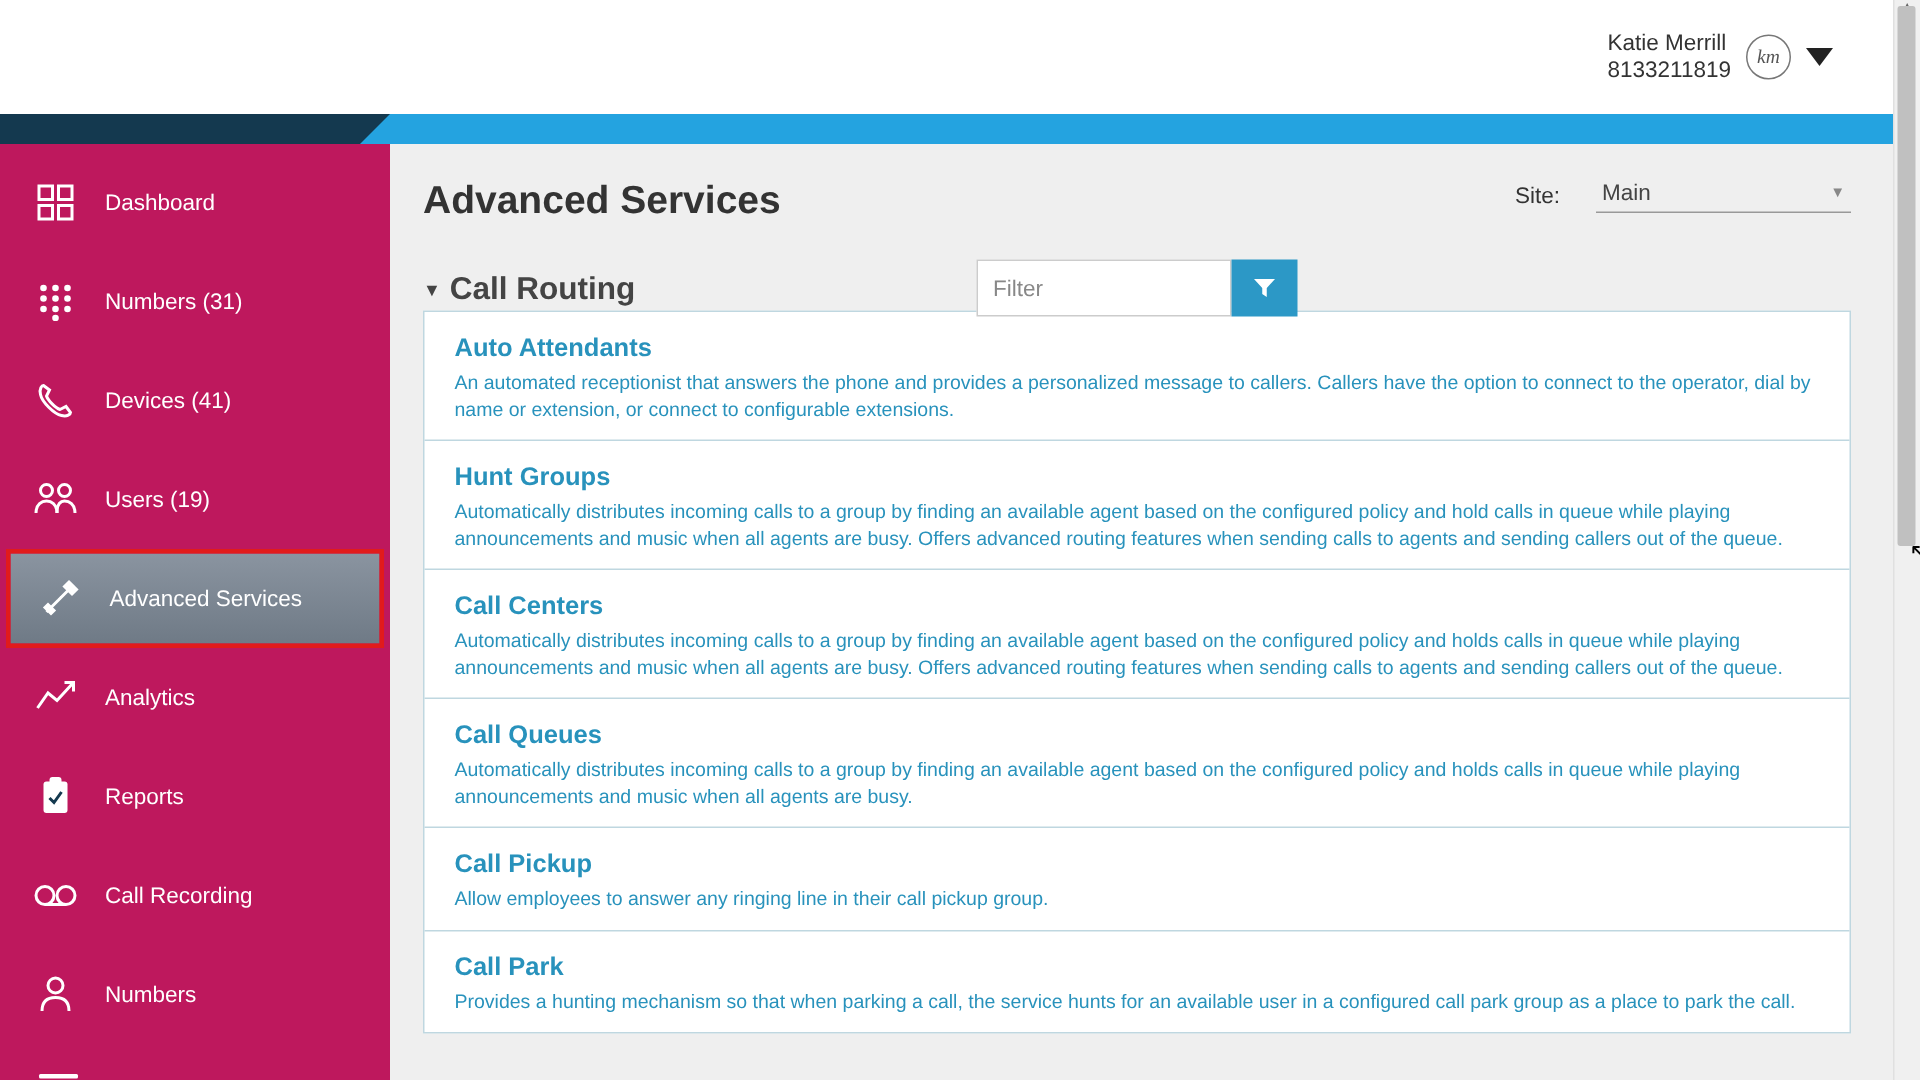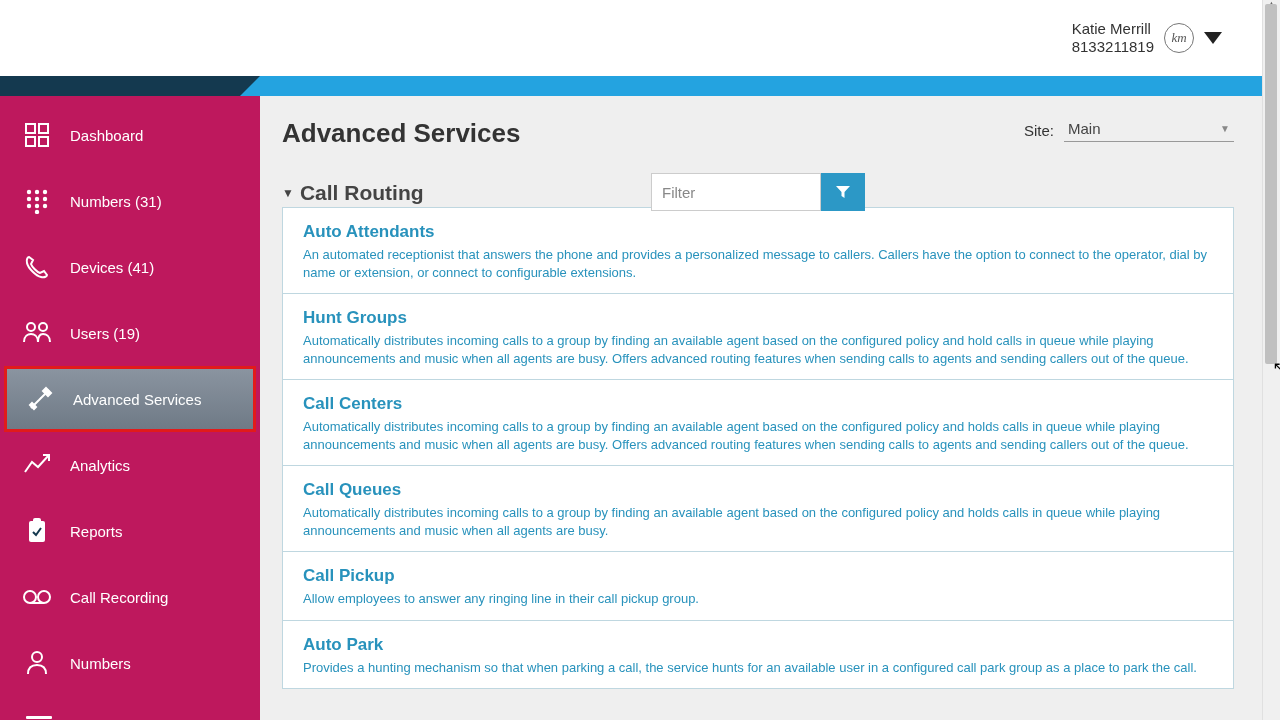--- a/index.html
+++ b/index.html
@@ -101,21 +101,21 @@
   
   .main {
     flex:1;
     background: #efefef;
     padding: 22px 28px 0 22px;
     overflow:hidden;
     position:relative;
   }
   .main-head { display:flex; justify-content:space-between; align-items:flex-start; }
   .page-title { font-size: 26px; font-weight: 700; color:#333; }
-  .site-row { display:flex; align-items:center; gap:10px; color:#333; font-size:15px; }
+  .site-row { display:flex; align-items:center; gap:24px; color:#333; font-size:15px; }
   .site-select {
     border:none; border-bottom:1px solid #999;
     background:transparent;
     width:170px; display:flex; justify-content:space-between; align-items:center;
     padding:2px 4px 4px 4px; color:#444; font-size:15px;
   }
   .site-select .tri { font-size:10px; color:#888; }
 
   .filter-row { display:flex; justify-content:center; margin-top:24px; gap:0; }
   .filter-input {
@@ -344,21 +344,21 @@
         </div>
         <div class="card-item">
           <div class="card-title">Call Queues</div>
           <div class="card-desc">Automatically distributes incoming calls to a group by finding an available agent based on the configured policy and holds calls in queue while playing announcements and music when all agents are busy.</div>
         </div>
         <div class="card-item">
           <div class="card-title">Call Pickup</div>
           <div class="card-desc">Allow employees to answer any ringing line in their call pickup group.</div>
         </div>
         <div class="card-item">
-          <div class="card-title">Auto Park</div>
+          <div class="card-title">Call Park</div>
           <div class="card-desc">Provides a hunting mechanism so that when parking a call, the service hunts for an available user in a configured call park group as a place to park the call.</div>
         </div>
       </div>
 
     </div>
   </div>
 </div>
 
 <div class="outer-scroll">
   <span class="arrow up">▲</span>

